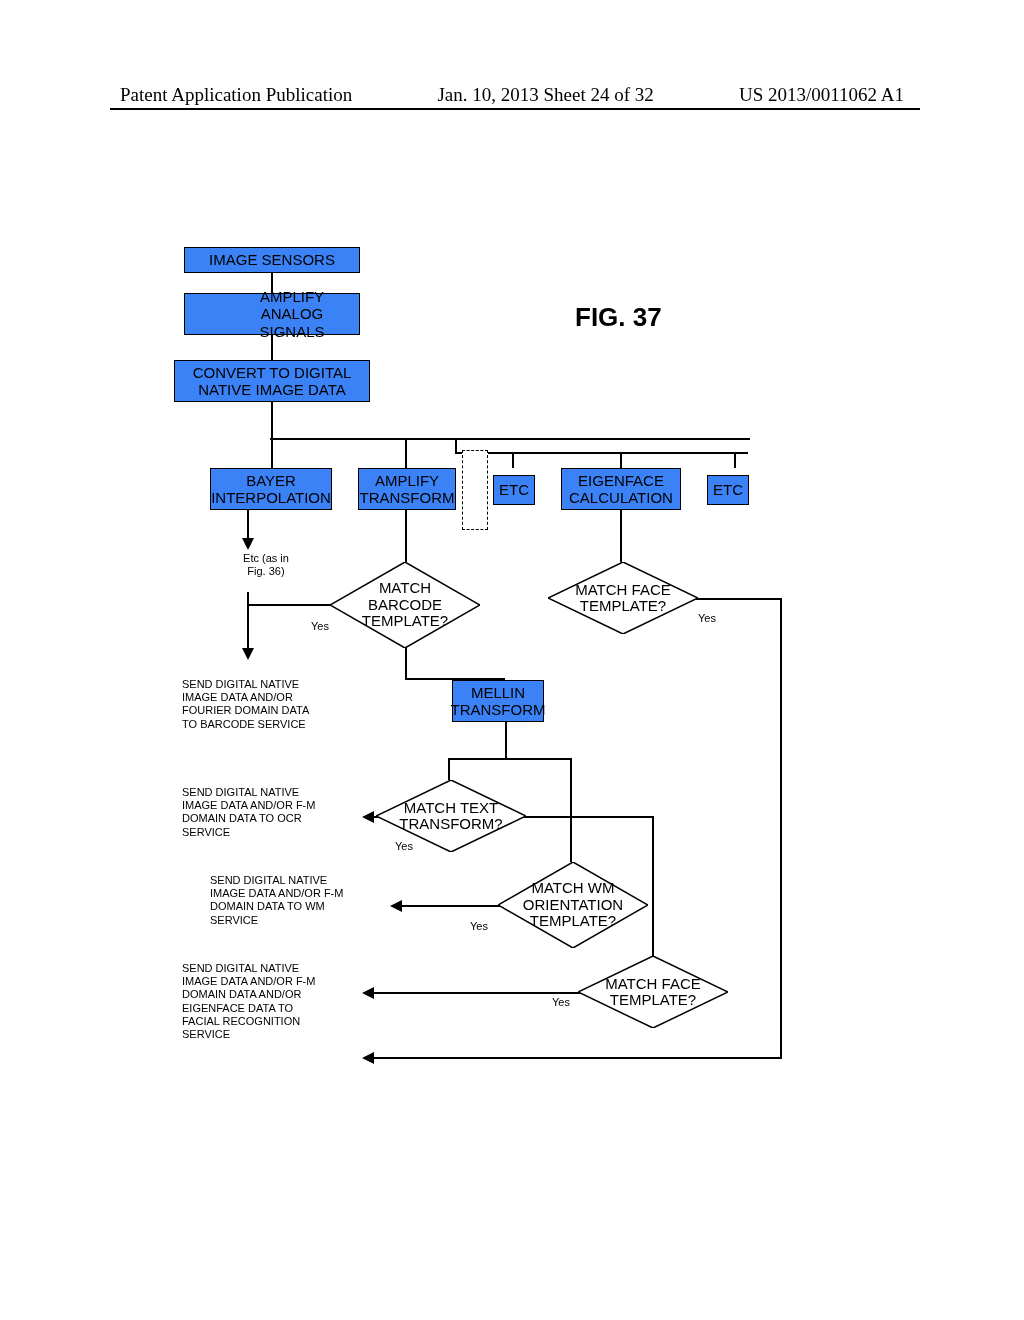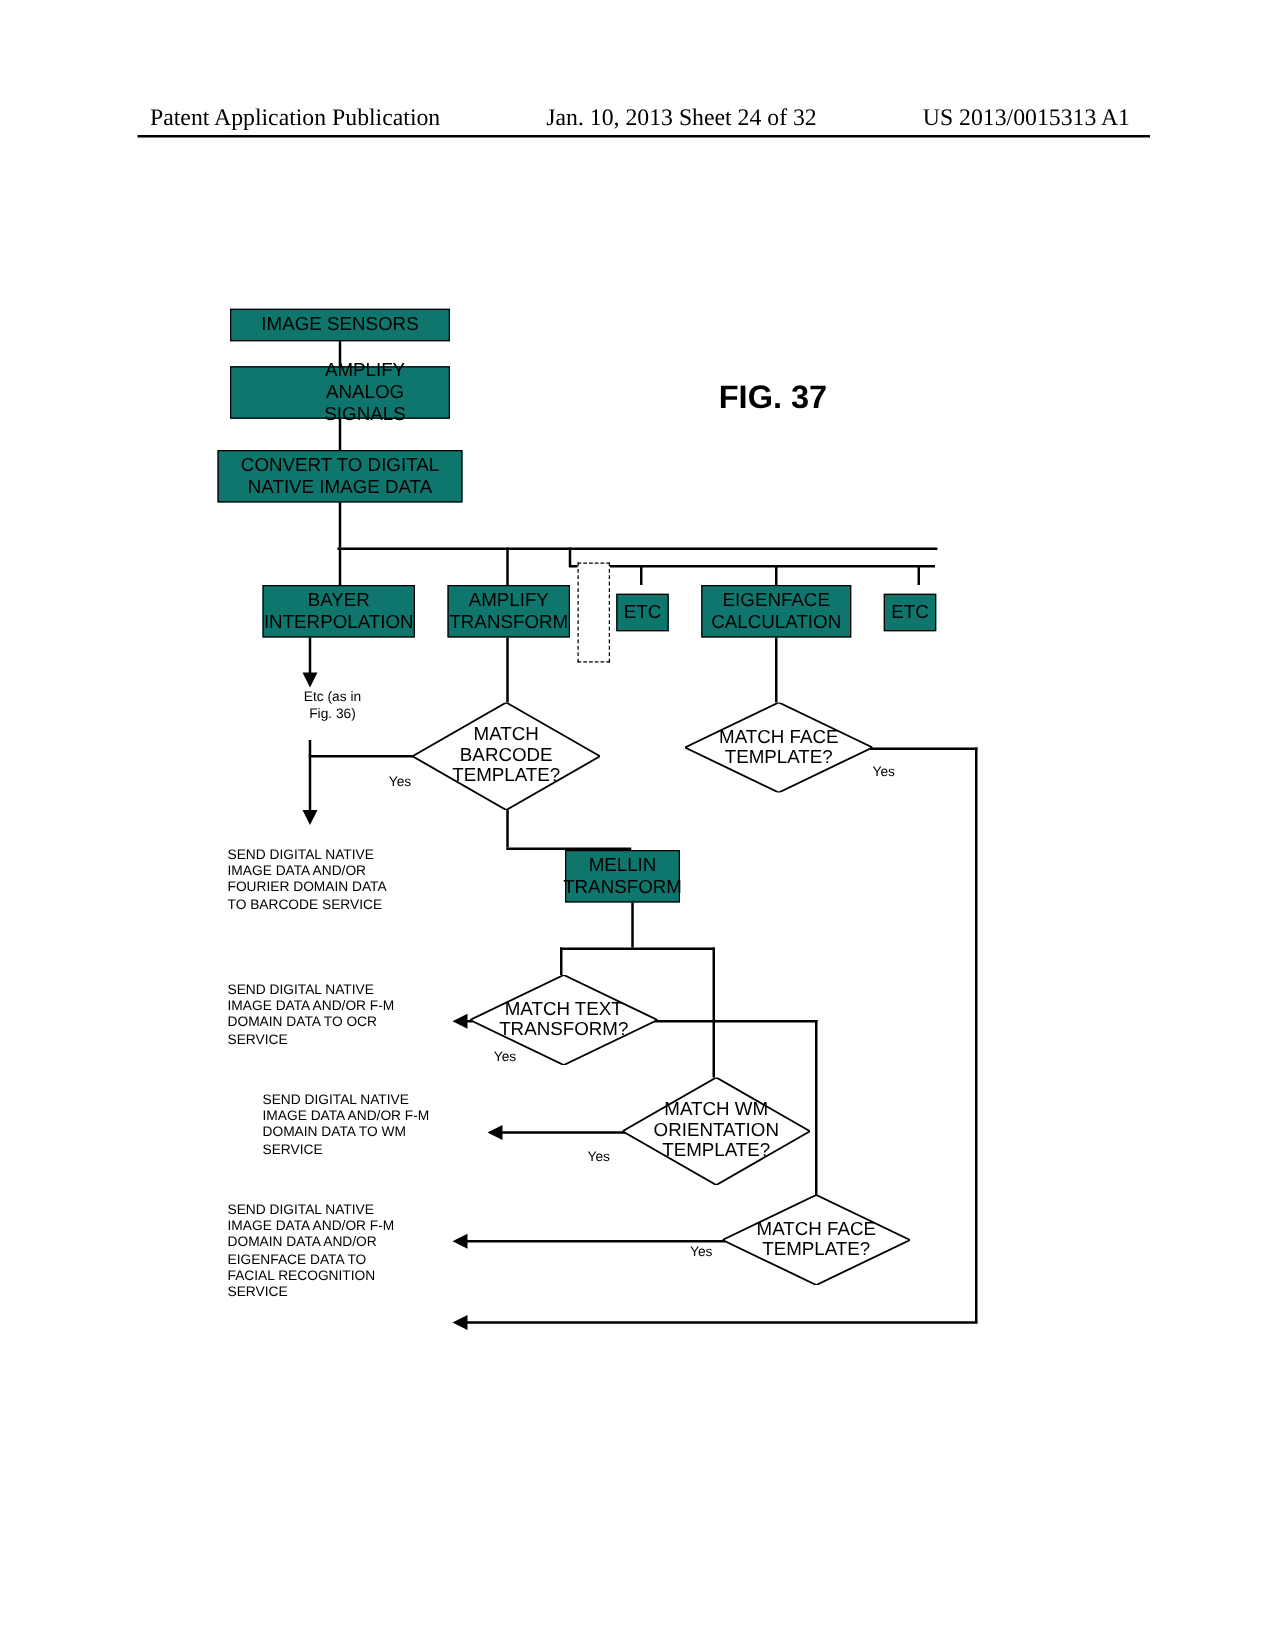--- a/index.html
+++ b/index.html
@@ -34,21 +34,21 @@
     position: absolute;
     top: 302px;
     left: 575px;
     font-family: Arial, sans-serif;
     font-size: 26px;
     font-weight: bold;
   }
   .box {
     position: absolute;
     border: 1.5px solid #000;
-    background: #0f766e;
+    background: #3b82f6;
     font-family: Arial, sans-serif;
     font-size: 15px;
     text-align: center;
     display: flex;
     align-items: center;
     justify-content: center;
     line-height: 1.15;
     box-sizing: border-box;
     padding: 2px 4px;
   }
@@ -86,21 +86,21 @@
   }
   .arrow-down { border-left: 6px solid transparent; border-right: 6px solid transparent; border-top: 12px solid #000; }
   .arrow-left { border-top: 6px solid transparent; border-bottom: 6px solid transparent; border-right: 12px solid #000; }
 </style>
 </head>
 <body>
 
 <div class="header">
   <span>Patent Application Publication</span>
   <span>Jan. 10, 2013  Sheet 24 of 32</span>
-  <span>US 2013/0015313 A1</span>
+  <span>US 2013/0011062 A1</span>
 </div>
 <div class="header-rule"></div>
 
 <div class="fig-label">FIG. 37</div>
 
 <div class="box" style="left:184px; top:247px; width:176px; height:26px;">IMAGE SENSORS</div>
 <div class="box" style="left:184px; top:293px; width:176px; height:42px; white-space:pre-line;padding-left:44px;">AMPLIFY ANALOG
 SIGNALS</div>
 <div class="box" style="left:174px; top:360px; width:196px; height:42px; white-space:pre-line;">CONVERT TO DIGITAL
 NATIVE IMAGE DATA</div>

